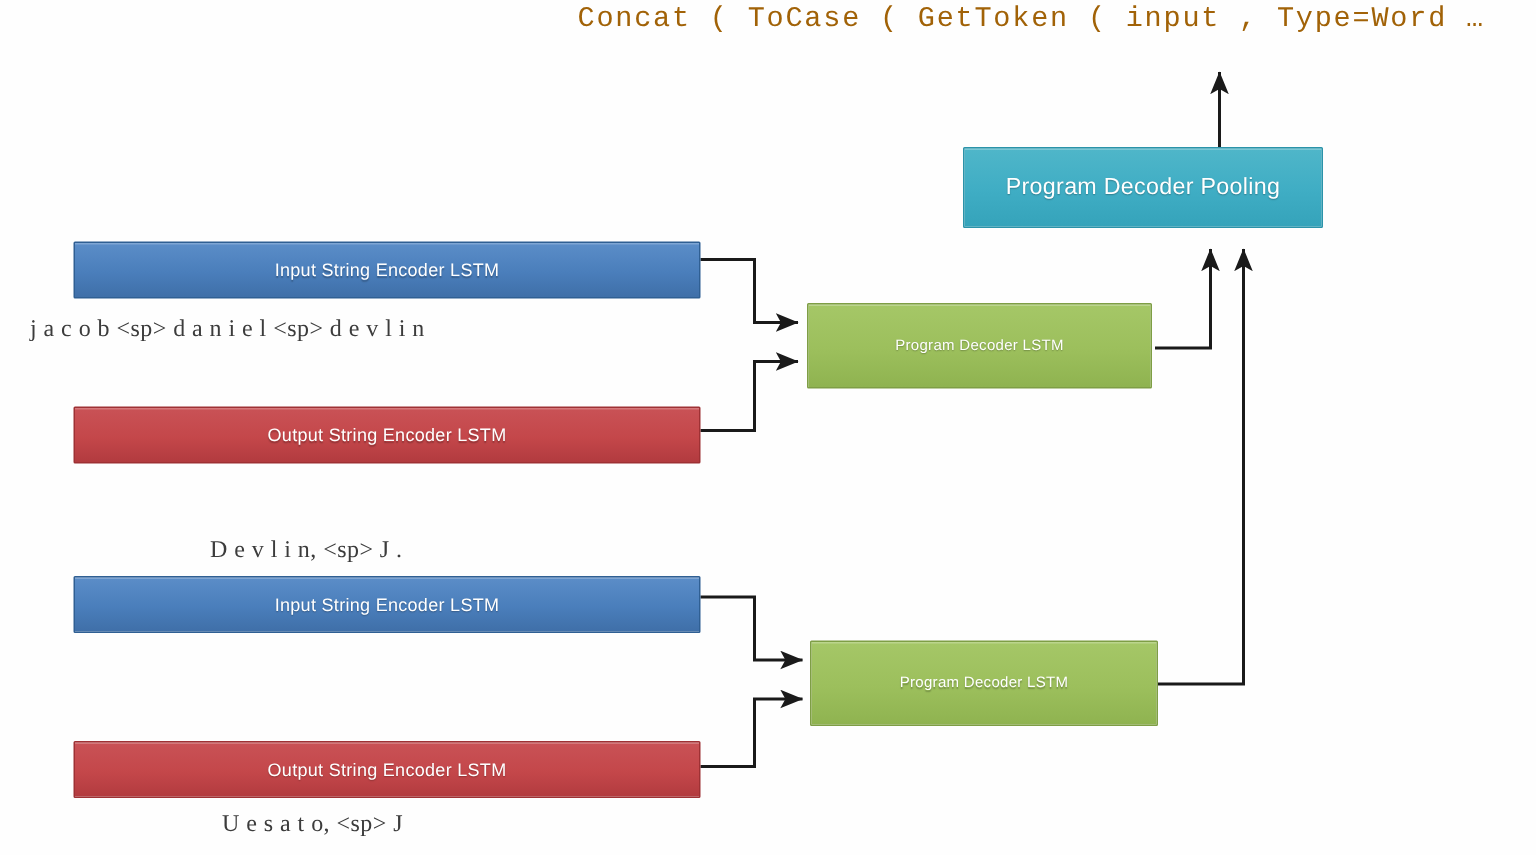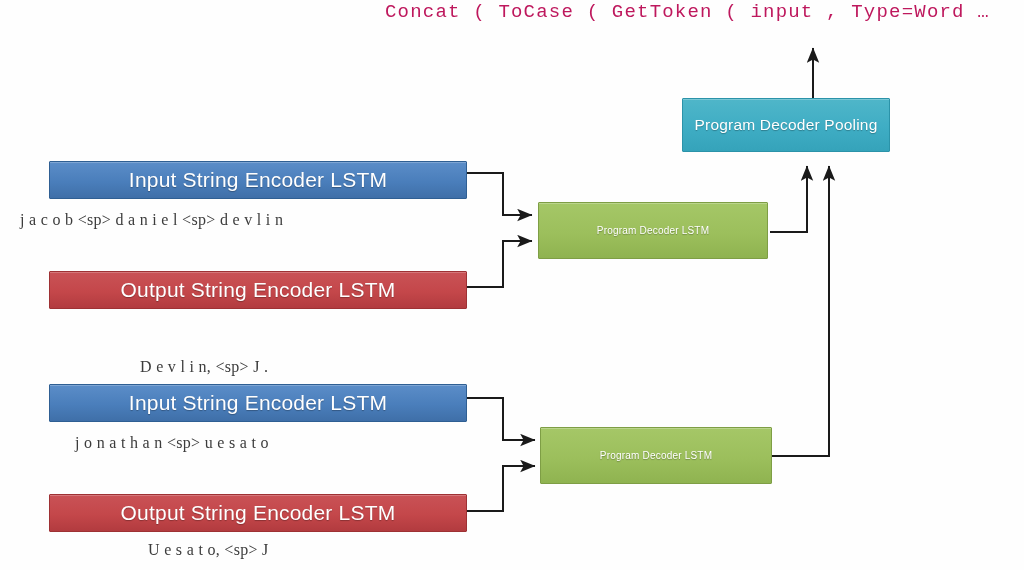--- a/index.html
+++ b/index.html
@@ -18,33 +18,33 @@
 
   
   .program-text {
     position: absolute;
     left: 385px;
     top: 1px;
     width: 640px;
     font-family: "Liberation Mono", monospace;
     font-size: 19px;
     letter-spacing: 1.2px;
-    color: #be185d;
+    color: #a16207;
     white-space: nowrap;
   }
 
   
   .box {
     position: absolute;
     box-sizing: border-box;
     display: flex;
     align-items: center;
     justify-content: center;
     color: #ffffff;
-    font-size: 21px;
+    font-size: 12px;
     letter-spacing: .2px;
     text-shadow: 0 1px 1px rgba(0,0,0,.28);
     border-radius: 1px;
   }
   .box-blue {
     background: linear-gradient(180deg, #5b8dc8 0%, #4a7ebb 55%, #3f6fa8 100%);
     border: 1px solid #2f5f93;
     box-shadow: inset 0 1px 0 rgba(255,255,255,.22);
   }
   .box-red {
@@ -121,35 +121,34 @@
 
     <g>
       <path d="M467,398 L503,398 L503,440 L535,440" fill="none" stroke="#1a1a1a" stroke-width="2" marker-end="url(#ah)"></path>
     </g>
 
     <g>
       <path d="M467,511 L503,511 L503,466 L535,466" fill="none" stroke="#1a1a1a" stroke-width="2" marker-end="url(#ah)"></path>
     </g>
   </svg>
 
-  <div class="box box-teal" style="left:682px; top:98px; width:208px; height:54px;">Program Decoder Pooling</div>
+  <div class="box box-teal" style="left:642px; top:98px; width:240px; height:54px;">Program Decoder Pooling</div>
 
   <div class="box box-blue" style="left:49px; top:161px; width:418px; height:38px;">Input String Encoder LSTM</div>
 
   <div class="seq" style="left:20px; top:211px;">j a c o b  &lt;sp&gt;  d a n i e l  &lt;sp&gt;  d e v l i n</div>
 
   <div class="box box-red" style="left:49px; top:271px; width:418px; height:38px;">Output String Encoder LSTM</div>
 
   <div class="seq" style="left:140px; top:318px;margin-top:40px;">D e v l i n,  &lt;sp&gt;  J .</div>
 
   <div class="box box-green" style="left:538px; top:202px; width:230px; height:57px;">Program  Decoder LSTM</div>
 
   <div class="box box-blue" style="left:49px; top:384px; width:418px; height:38px;">Input String Encoder LSTM</div>
 
-  <div class="seq" style="left:75px; top:434px;">j o n a t h a n  &lt;sp&gt;  u e s a t o</div>
 
   <div class="box box-red" style="left:49px; top:494px; width:418px; height:38px;">Output String Encoder LSTM</div>
 
   <div class="seq" style="left:148px; top:541px;">U e s a t o,  &lt;sp&gt;  J</div>
 
   <div class="box box-green" style="left:540px; top:427px; width:232px; height:57px;">Program  Decoder LSTM</div>
 
 </div>
 
 </body></html>

